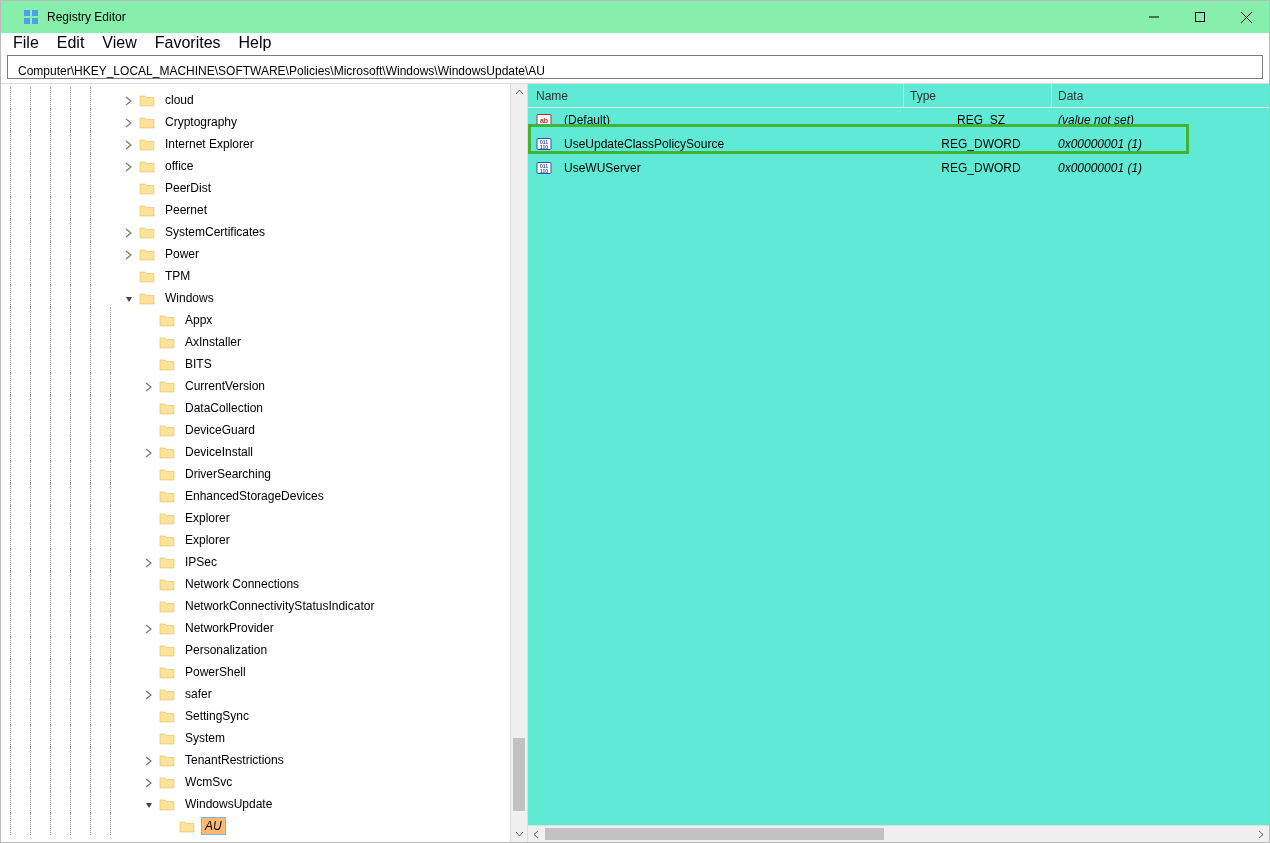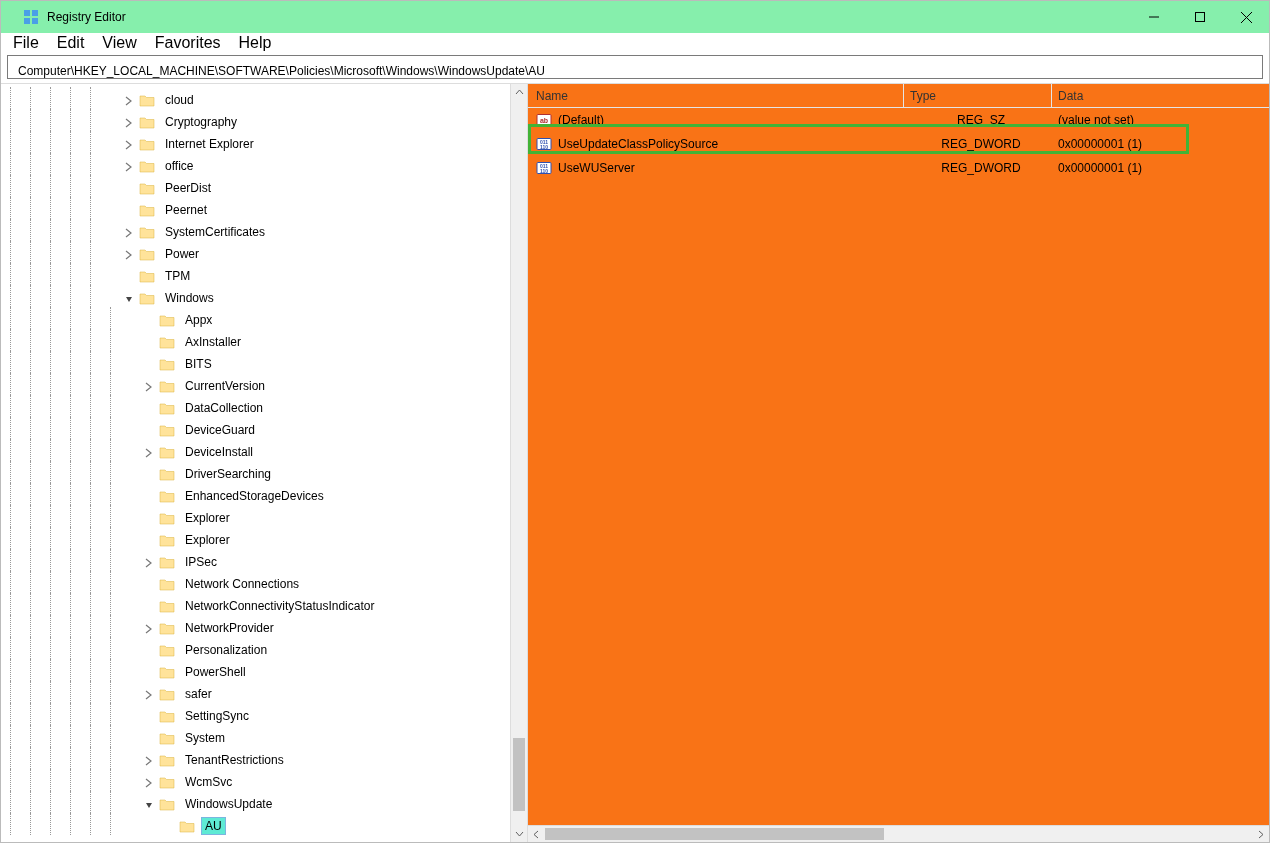--- a/index.html
+++ b/index.html
@@ -119,22 +119,23 @@
   }
   .expander svg { display: block; }
   .folder-icon {
     width: 16px; height: 16px;
     margin-right: 6px;
     flex: 0 0 16px;
   }
   .folder-icon svg { display:block; }
   .tree-label { font-size: 12px; padding: 1px 3px; border: 1px solid transparent; }
   .tree-label.selected {
-    background: #5eead4;
+    background: #fdba74;
     border: 1px solid #7bb5e0;
+    font-style: italic;
   }
 
   
   .vscroll {
     position: absolute;
     right: 0; top: 0; bottom: 0;
     width: 17px;
     background: #f0f0f0;
     border-left: 1px solid #ddd;
     display: flex; flex-direction: column;
@@ -150,44 +151,44 @@
     background: #c2c2c2;
     border-radius: 0;
   }
 
   
   .list-panel {
     flex: 1;
     display: flex;
     flex-direction: column;
     position: relative;
-    background: #f97316;
+    background: #5eead4;
   }
   .list-header {
     height: 24px;
     display: flex;
     align-items: center;
     border-bottom: 1px solid #e5e5e5;
     font-size: 12px;
     color: #333;
   }
   .col-name  { width: 376px; padding-left: 8px;  border-right: 1px solid #e5e5e5; height:100%; display:flex; align-items:center;}
   .col-type  { width: 148px;  padding-left: 6px; border-right: 1px solid #e5e5e5; height:100%; display:flex; align-items:center;}
   .col-data  { flex: 1;       padding-left: 6px; height:100%; display:flex; align-items:center;}
 
   .list-body { flex: 1; position: relative; overflow: hidden; }
   .list-row {
     height: 24px;
     display: flex;
     align-items: center;
     font-size: 12px;
   }
-  .list-row .cell-name { width: 376px; padding-left: 8px; display: flex; align-items: center; gap: 6px; }
+  .list-row .cell-name { width: 376px; padding-left: 8px; display: flex; align-items: center; gap: 12px; }
   .list-row .cell-type { width: 148px; padding-left: 6px; text-align: center; }
-  .list-row .cell-data { flex: 1; padding-left: 6px; }
+  .list-row .cell-data { flex: 1; padding-left: 6px; font-style: italic; }
   .val-icon { width: 16px; height: 16px; flex: 0 0 16px; }
 
   .highlight-box {
     position: absolute;
     border: 3px solid #42b336;
     pointer-events: none;
   }
 
   
   .hscroll {

